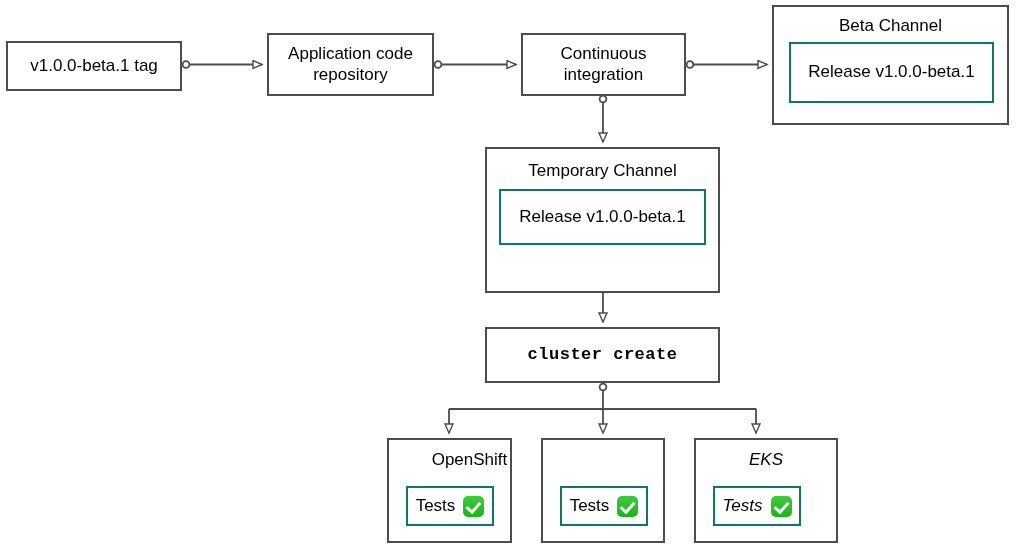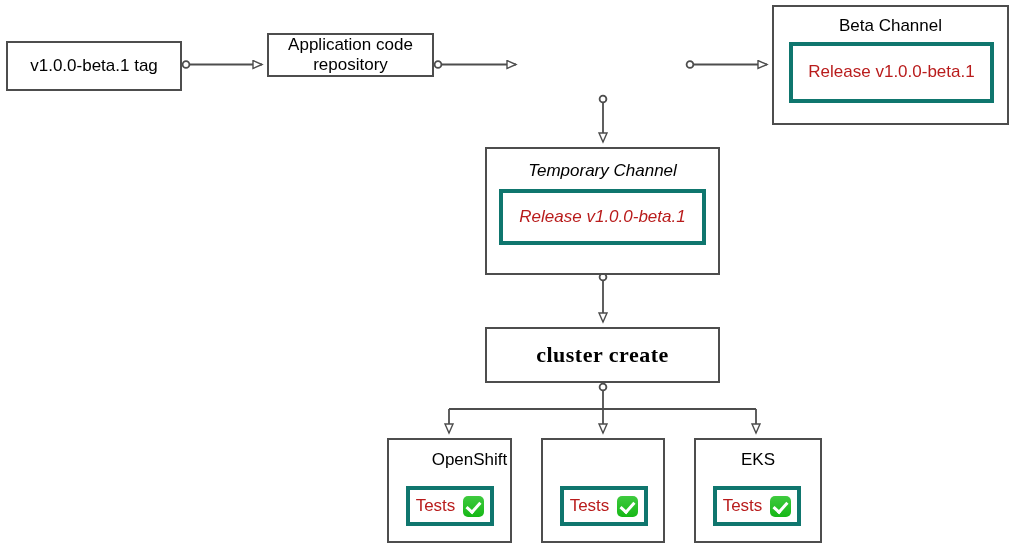--- a/index.html
+++ b/index.html
@@ -43,33 +43,33 @@
     position: absolute;
     left: 0;
     right: 0;
     text-align: center;
     font-size: 17px;
     color: #000000;
   }
   .inner {
     position: absolute;
     box-sizing: border-box;
-    border: 4px solid #0f766e;
+    border: 2px solid #0f766e;
     background: #ffffff;
     display: flex;
     align-items: center;
     justify-content: center;
     text-align: center;
     font-size: 17px;
-    color: #b91c1c;
+    color: #000000;
   }
   .mono {
-    font-family: Liberation Serif, serif;
+    font-family: Liberation Mono, monospace;
     font-weight: bold;
-    font-size: 22px;
+    font-size: 17px;
     letter-spacing: 0.5px;
   }
   .tests-inner {
     display: flex;
     align-items: center;
     justify-content: center;
     gap: 8px;
   }
   .check-badge {
     display: inline-block;
@@ -126,33 +126,36 @@
       <line x1="449" y1="409" x2="449" y2="433" marker-end="url(#arrowOpen)"></line>
       <line x1="603" y1="409" x2="603" y2="433" marker-end="url(#arrowOpen)"></line>
       <line x1="756" y1="409" x2="756" y2="433" marker-end="url(#arrowOpen)"></line>
     </g>
   </svg>
 
   <div class="node" style="left:6px; top:41px; width:176px; height:50px;">
     <span>v1.0.0-beta.1 tag</span>
   </div>
 
-  <div class="node" style="left:267px; top:33px; width:167px; height:44px; padding:0 0;">
+  <div class="node" style="left:267px; top:33px; width:167px; height:63px; padding:0 0;">
     <span>Application code repository</span>
   </div>
 
+  <div class="node" style="left:521px; top:33px; width:165px; height:63px; padding:0 12px;">
+    <span>Continuous integration</span>
+  </div>
 
   <div class="node container" style="left:772px; top:5px; width:237px; height:120px;">
     <div class="container-title" style="top:9px;">Beta Channel</div>
     <div class="inner" style="left:15px; top:35px; width:205px; height:61px;">
       <span>Release v1.0.0-beta.1</span>
     </div>
   </div>
 
-  <div class="node container" style="left:485px; top:147px; width:235px; height:128px;font-style:italic;">
+  <div class="node container" style="left:485px; top:147px; width:235px; height:146px;">
     <div class="container-title" style="top:12px;">Temporary Channel</div>
     <div class="inner" style="left:12px; top:40px; width:207px; height:56px;">
       <span>Release v1.0.0-beta.1</span>
     </div>
   </div>
 
   <div class="node" style="left:485px; top:327px; width:235px; height:56px;">
     <span class="mono">cluster create</span>
   </div>
 
@@ -164,21 +167,21 @@
     </div>
   </div>
 
   <div class="node container" style="left:541px; top:438px; width:124px; height:105px;">
     <div class="inner tests-inner" style="left:17px; top:46px; width:88px; height:40px;">
       <span>Tests</span>
       <span class="check-badge"></span>
     </div>
   </div>
 
-  <div class="node container" style="left:694px; top:438px; width:128px; height:105px;">
+  <div class="node container" style="left:694px; top:438px; width:144px; height:105px;font-style:italic;">
     <div class="container-title" style="top:10px;">EKS</div>
     <div class="inner tests-inner" style="left:17px; top:46px; width:88px; height:40px;">
       <span>Tests</span>
       <span class="check-badge"></span>
     </div>
   </div>
 
 </div>
 
 </body></html>

